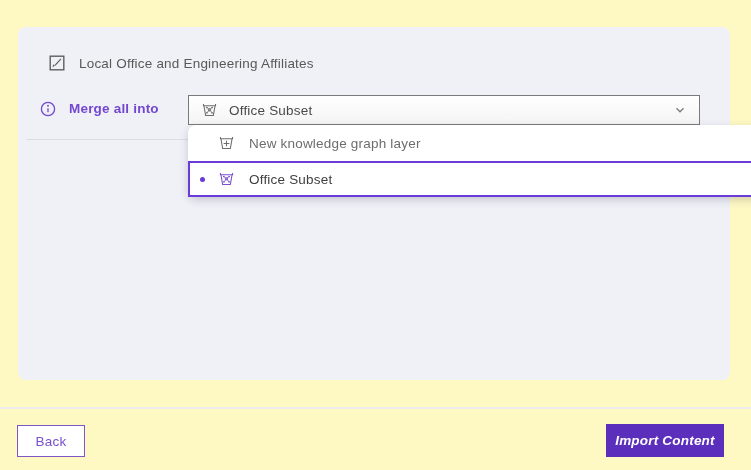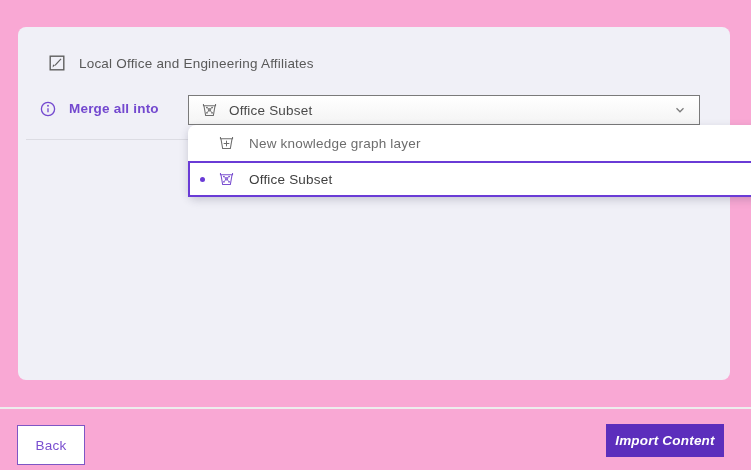--- a/index.html
+++ b/index.html
@@ -3,21 +3,21 @@
 <meta charset="utf-8">
 <style>
   :root{
     --accent-text:#7348cf;
     --primary-button-bg:#5c2ebc;
     --selected-item-border:#6a3bd6;
     --panel-bg:#f0f0f7;
   }
   *{box-sizing:border-box;margin:0;padding:0;}
   html,body{width:751px;height:470px;background:#ffffff;font-family:"Liberation Sans",sans-serif;overflow:hidden;}
-  .screen{position:relative;width:751px;height:470px;background:#f9a8d4;}
+  .screen{position:relative;width:751px;height:470px;background:#fef9c3;}
 
   .panel-box{position:absolute;left:18px;top:27px;width:712px;height:353px;
     background:var(--panel-bg);border-radius:8px;}
 
   .source-row{position:absolute;left:48px;top:52px;height:22px;display:flex;align-items:center;gap:13px;}
   .source-label{font-size:13.5px;color:#595959;letter-spacing:.2px;}
 
   .merge-row{position:absolute;left:40px;top:101px;height:20px;display:flex;align-items:flex-start;gap:13px;color:var(--accent-text);}
   .merge-label{font-size:13.5px;font-weight:600;color:var(--accent-text);letter-spacing:.2px;}
 
@@ -37,21 +37,21 @@
   .dd-icon{width:17px;height:17px;margin-right:14px;flex:0 0 auto;color:#6d6d6d;}
   .dd-label{font-size:13.5px;letter-spacing:.2px;}
   .dd-item.selected{border:2px solid var(--selected-item-border);padding-left:4px;color:#3f3f3f;}
   .dd-item.selected .dd-bullet{display:block;}
   .dd-item.selected .dd-icon{color:#7a4fd0;}
 
   .footer-divider{position:absolute;left:0;top:407px;width:751px;height:2px;background:#ededed;}
 
   .btn{position:absolute;display:flex;align-items:center;justify-content:center;
     font-family:"Liberation Sans",sans-serif;font-size:13.5px;cursor:pointer;background:#fff;letter-spacing:.2px;}
-  .btn-back{left:17px;top:425px;width:68px;height:40px;border:1.5px solid #7e57c5;color:#7a4fd0;}
+  .btn-back{left:17px;top:425px;width:68px;height:32px;border:1.5px solid #7e57c5;color:#7a4fd0;}
   .btn-cancel{left:525px;top:425px;width:73px;height:32px;border:1.5px solid #9c82d8;color:#9878d6;}
   .btn-import{left:606px;top:424px;width:118px;height:33px;border:none;
     background:var(--primary-button-bg);color:#ffffff;font-weight:600;font-style:italic;}
 
   svg{display:block;}
 </style>
 </head>
 <body>
 
 <div class="screen">

